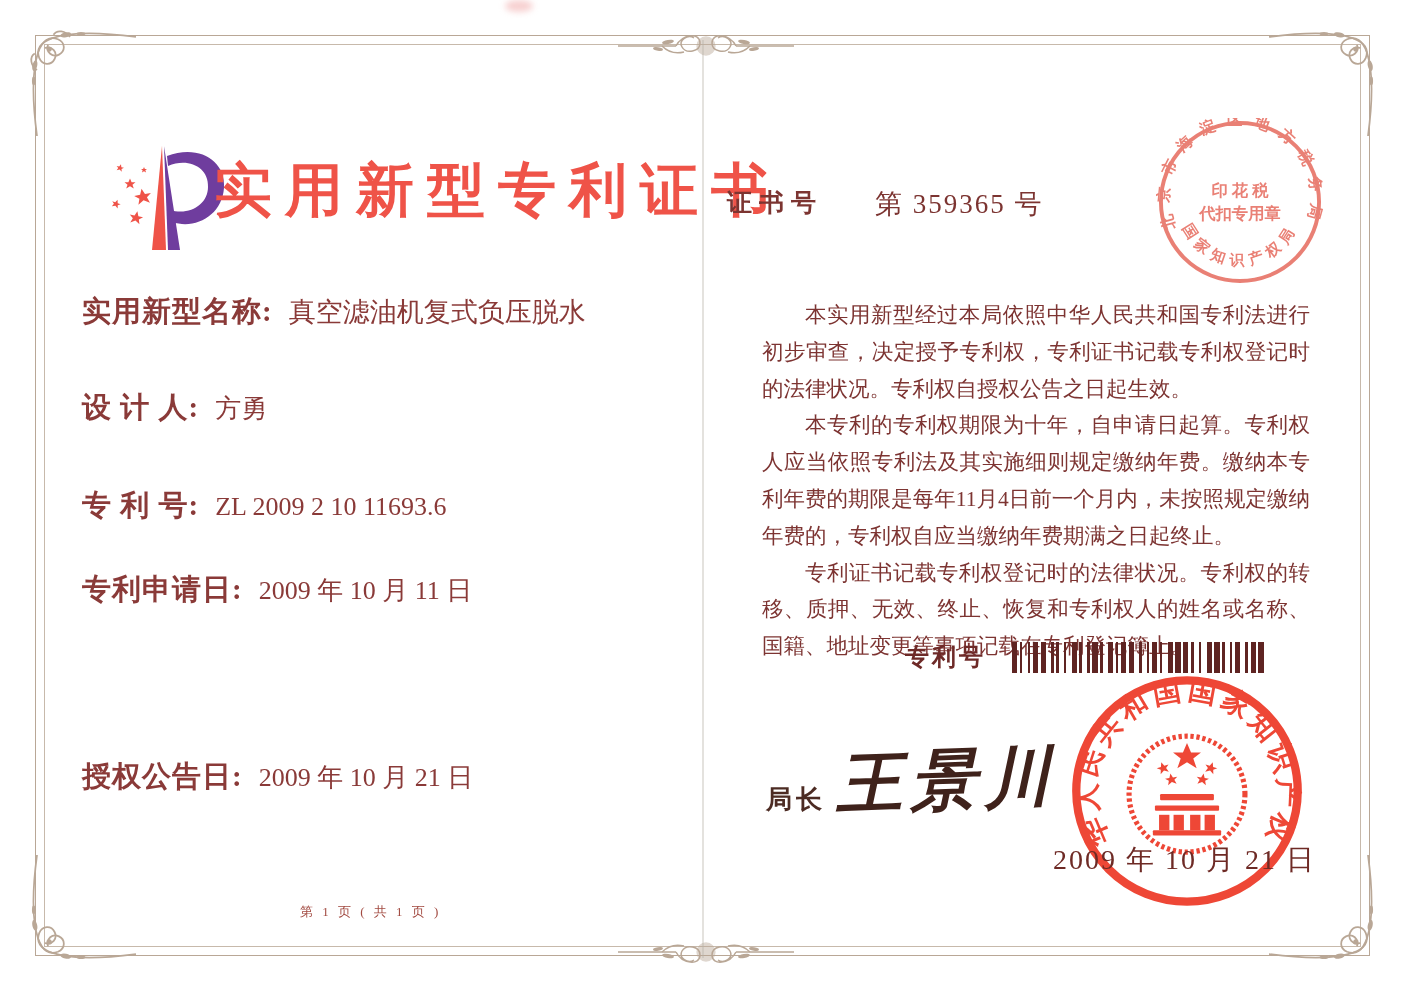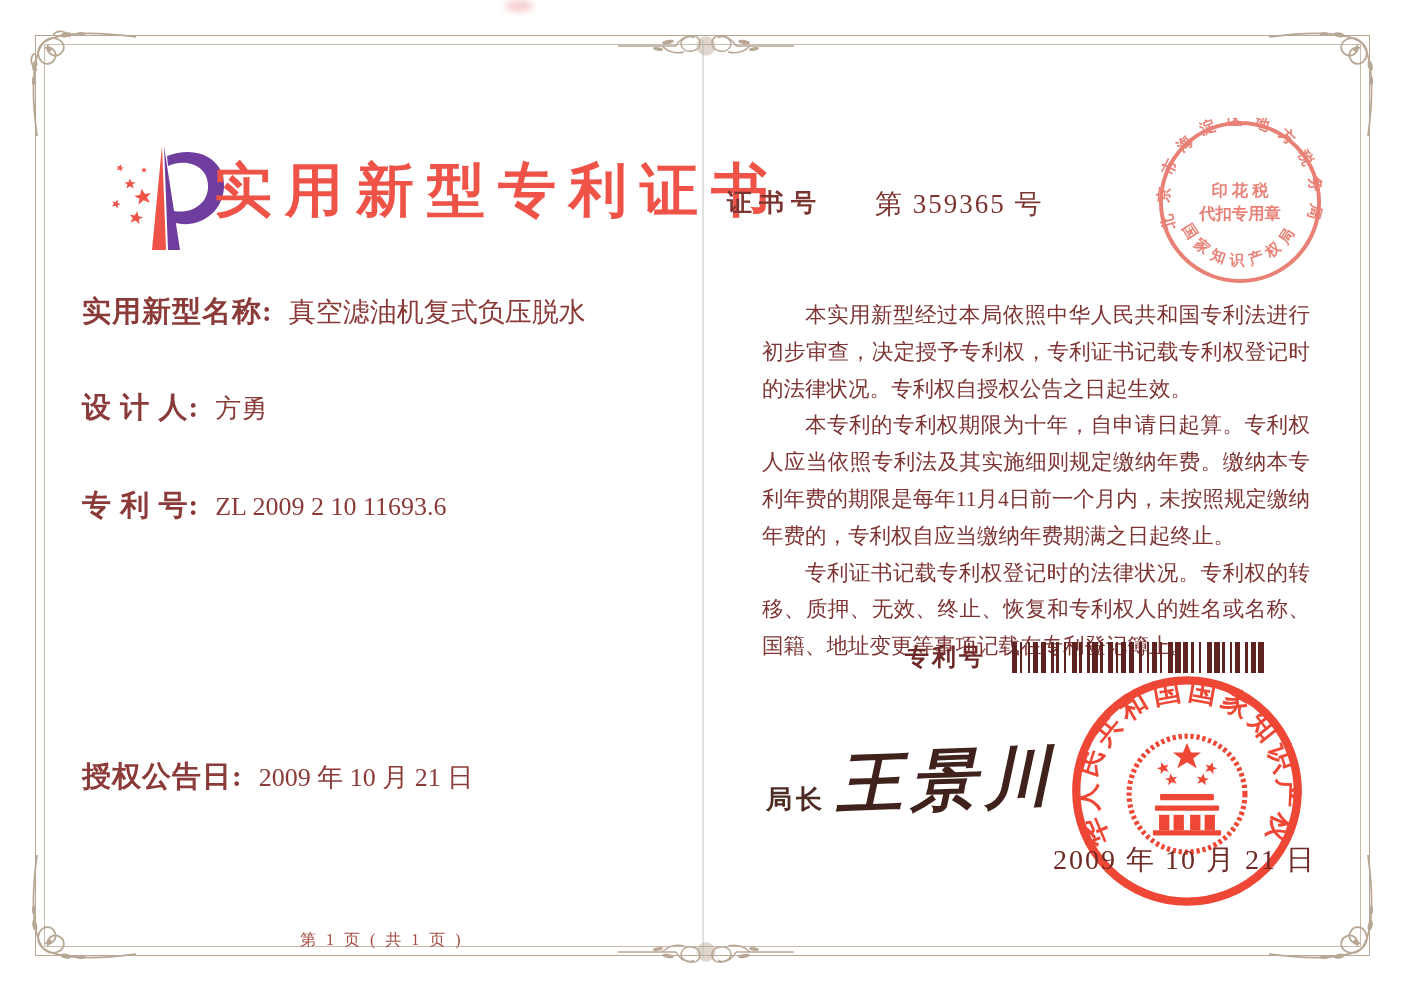--- a/index.html
+++ b/index.html
@@ -62,22 +62,22 @@
   .bc-gap{background:transparent;height:100%;flex:none;}
 
   
   .director-label{position:absolute;left:766px;top:782px;
     font-size:26px;font-weight:bold;color:#4c2b23;letter-spacing:4px;}
   .director-signature{position:absolute;left:836px;top:736px;
     font-size:66px;font-style:italic;font-weight:bold;color:#3f221b;
     letter-spacing:8px;transform:rotate(-2deg);white-space:nowrap;}
 
   
-  .page-footer{position:absolute;left:300px;top:930px;
-    font-size:16px;color:#a24a41;letter-spacing:3px;}
+  .page-footer{position:absolute;left:300px;top:903px;
+    font-size:13px;color:#a24a41;letter-spacing:3px;}
 </style>
 </head>
 <body>
 
 <div class="page">
 
   <div class="frame-outer"></div>
   <div class="frame-inner"></div>
 
   <svg class="corner tl" viewBox="0 0 100 100">
@@ -217,20 +217,24 @@
     <span class="lbl">实用新型名称:</span>
     <span class="val" style="font-size:27px">真空滤油机复式负压脱水</span>
   </div>
   <div class="field f2">
     <span class="lbl">设 计 人:</span>
     <span class="val">方勇</span>
   </div>
   <div class="field f3">
     <span class="lbl">专 利 号:</span>
     <span class="val">ZL 2009 2 10 11693.6</span>
+  </div>
+  <div class="field f4">
+    <span class="lbl">专利申请日:</span>
+    <span class="val">2009 年 10 月 11 日</span>
   </div>
   <div class="field f6">
     <span class="lbl">授权公告日:</span>
     <span class="val">2009 年 10 月 21 日</span>
   </div>
 
   <div class="legal">
     <p>本实用新型经过本局依照中华人民共和国专利法进行初步审查，决定授予专利权，专利证书记载专利权登记时的法律状况。专利权自授权公告之日起生效。</p>
     <p>本专利的专利权期限为十年，自申请日起算。专利权人应当依照专利法及其实施细则规定缴纳年费。缴纳本专利年费的期限是每年11月4日前一个月内，未按照规定缴纳年费的，专利权自应当缴纳年费期满之日起终止。</p>
     <p>专利证书记载专利权登记时的法律状况。专利权的转移、质押、无效、终止、恢复和专利权人的姓名或名称、国籍、地址变更等事项记载在专利登记簿上。</p>

